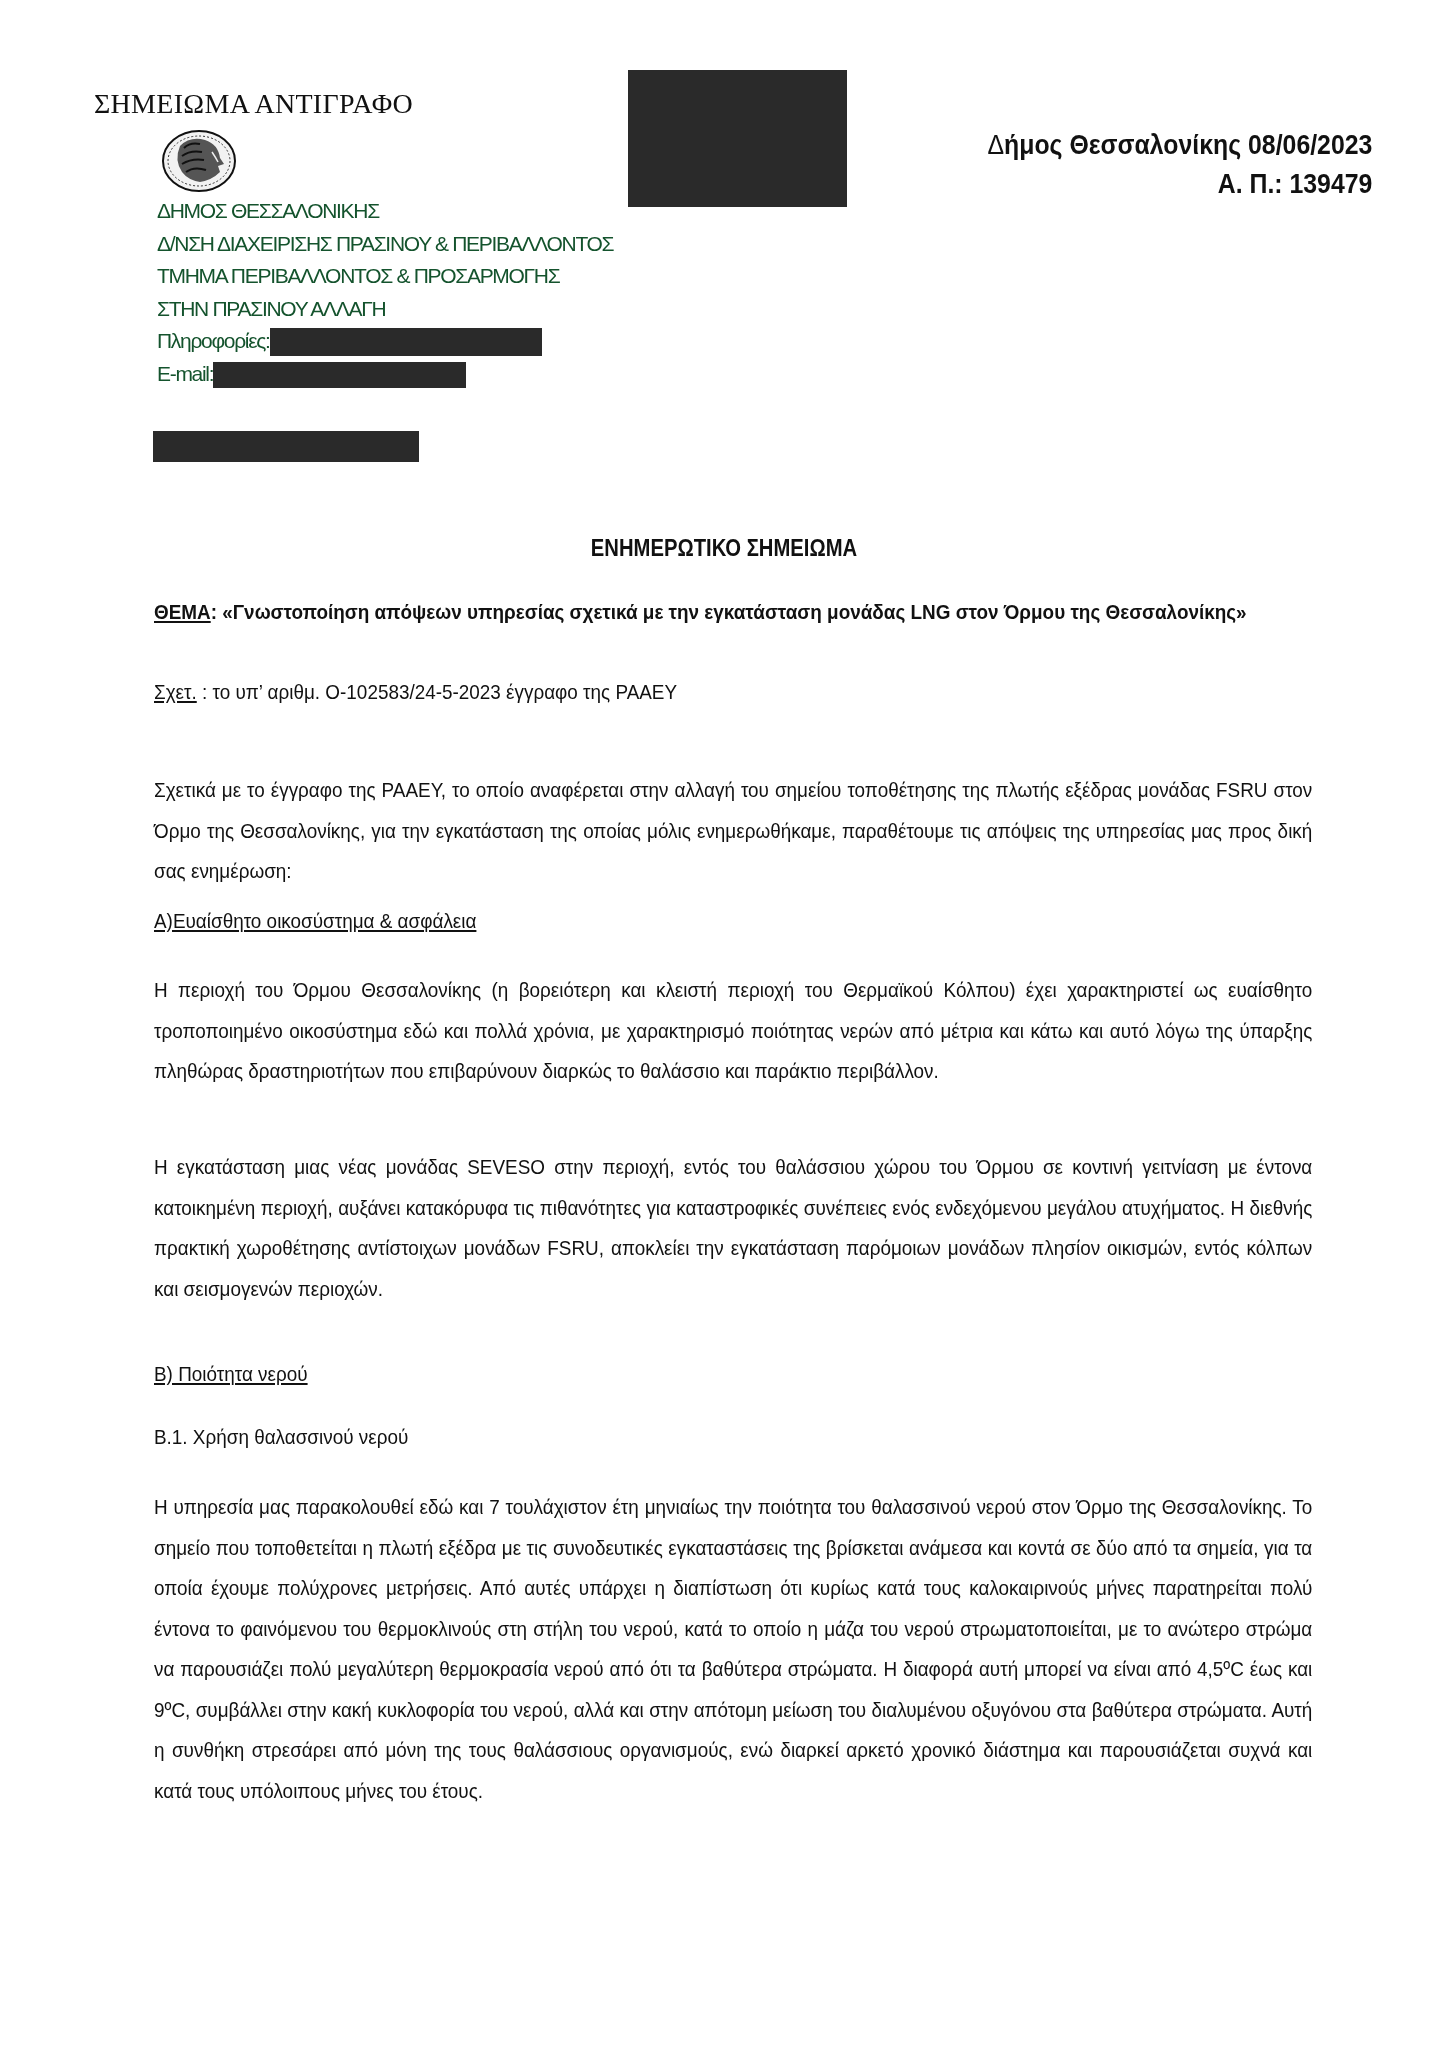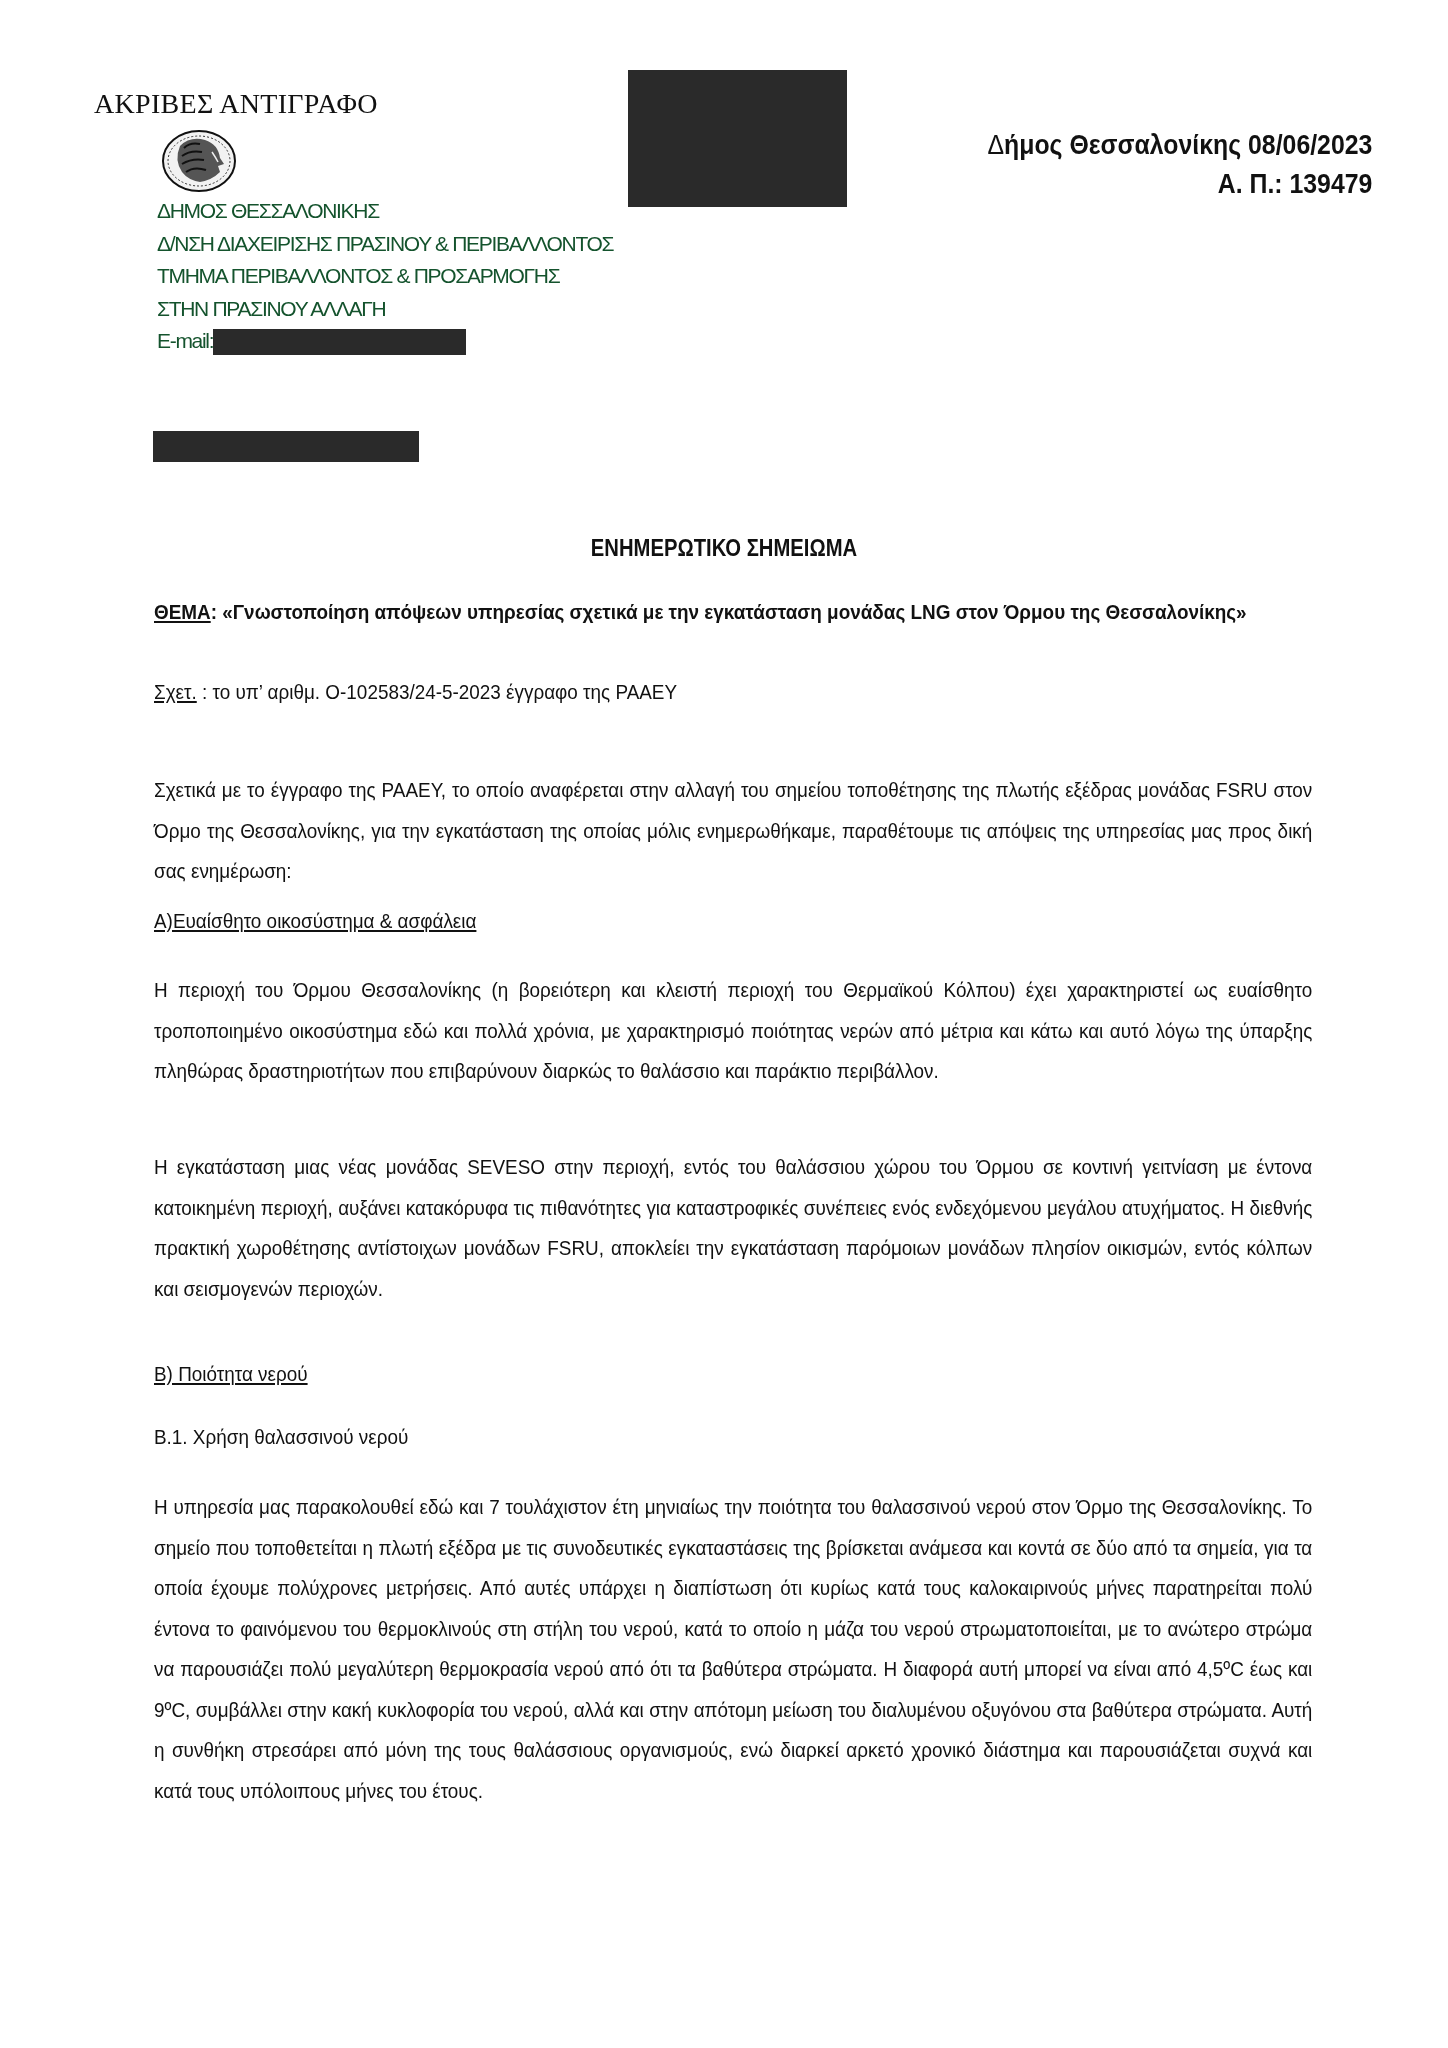--- a/index.html
+++ b/index.html
@@ -35,35 +35,38 @@
   .hA { top: 909px; }
   .p2 { top: 970px; }
   .p3 { top: 1147px; }
   .hB { top: 1362px; }
   .hB1 { top: 1425px; }
   .p4 { top: 1487px; }
 </style>
 </head>
 <body>
 
-<div class="abs copy-stamp">ΑΚΡΙΒΕΣ ΑΝΤΙΓΡΑΦΟ</div>
+<div class="abs copy-stamp">ΣΗΜΕΙΩΜΑ ΑΝΤΙΓΡΑΦΟ</div>
 
 <svg class="abs logo" viewBox="0 0 78 66">
   <ellipse cx="39" cy="33" rx="36" ry="30" fill="#f2f2f2" stroke="#111" stroke-width="2"></ellipse>
   <ellipse cx="39" cy="33" rx="31" ry="25" fill="none" stroke="#333" stroke-width="1" stroke-dasharray="2 2"></ellipse>
   <path d="M20 18 Q30 8 45 12 Q58 16 60 30 L64 36 L58 38 L60 44 Q52 52 40 54 Q28 52 22 44 Q14 32 20 18 Z" fill="#555"></path>
   <path d="M24 20 Q30 14 40 16 M22 28 Q30 22 42 24 M22 36 Q32 30 44 32 M26 44 Q34 38 46 42" stroke="#111" stroke-width="2" fill="none"></path>
   <path d="M52 24 Q56 30 58 34" stroke="#eee" stroke-width="1.5" fill="none"></path>
 </svg>
 
 <div class="abs org">
   <div>ΔΗΜΟΣ ΘΕΣΣΑΛΟΝΙΚΗΣ</div>
   <div>Δ/ΝΣΗ ΔΙΑΧΕΙΡΙΣΗΣ ΠΡΑΣΙΝΟΥ &amp; ΠΕΡΙΒΑΛΛΟΝΤΟΣ</div>
   <div>ΤΜΗΜΑ ΠΕΡΙΒΑΛΛΟΝΤΟΣ &amp; ΠΡΟΣΑΡΜΟΓΗΣ</div>
   <div>ΣΤΗΝ ΠΡΑΣΙΝΟΥ ΑΛΛΑΓΗ</div>
+  <div>
+    <span>Πληροφορίες:</span><span class="redact" style="width:272px;height:28px;"></span>
+  </div>
   <div>
     <span>E-mail:</span><span class="redact" style="width:253px;height:26px;"></span>
   </div>
 </div>
 <div class="abs redact-block"></div>
 
 <div class="abs header-redact"></div>
 
 <div class="abs date-block">
   <div><span class="delta">Δ</span><span>ήμος Θεσσαλονίκης 08/06/2023</span></div>

